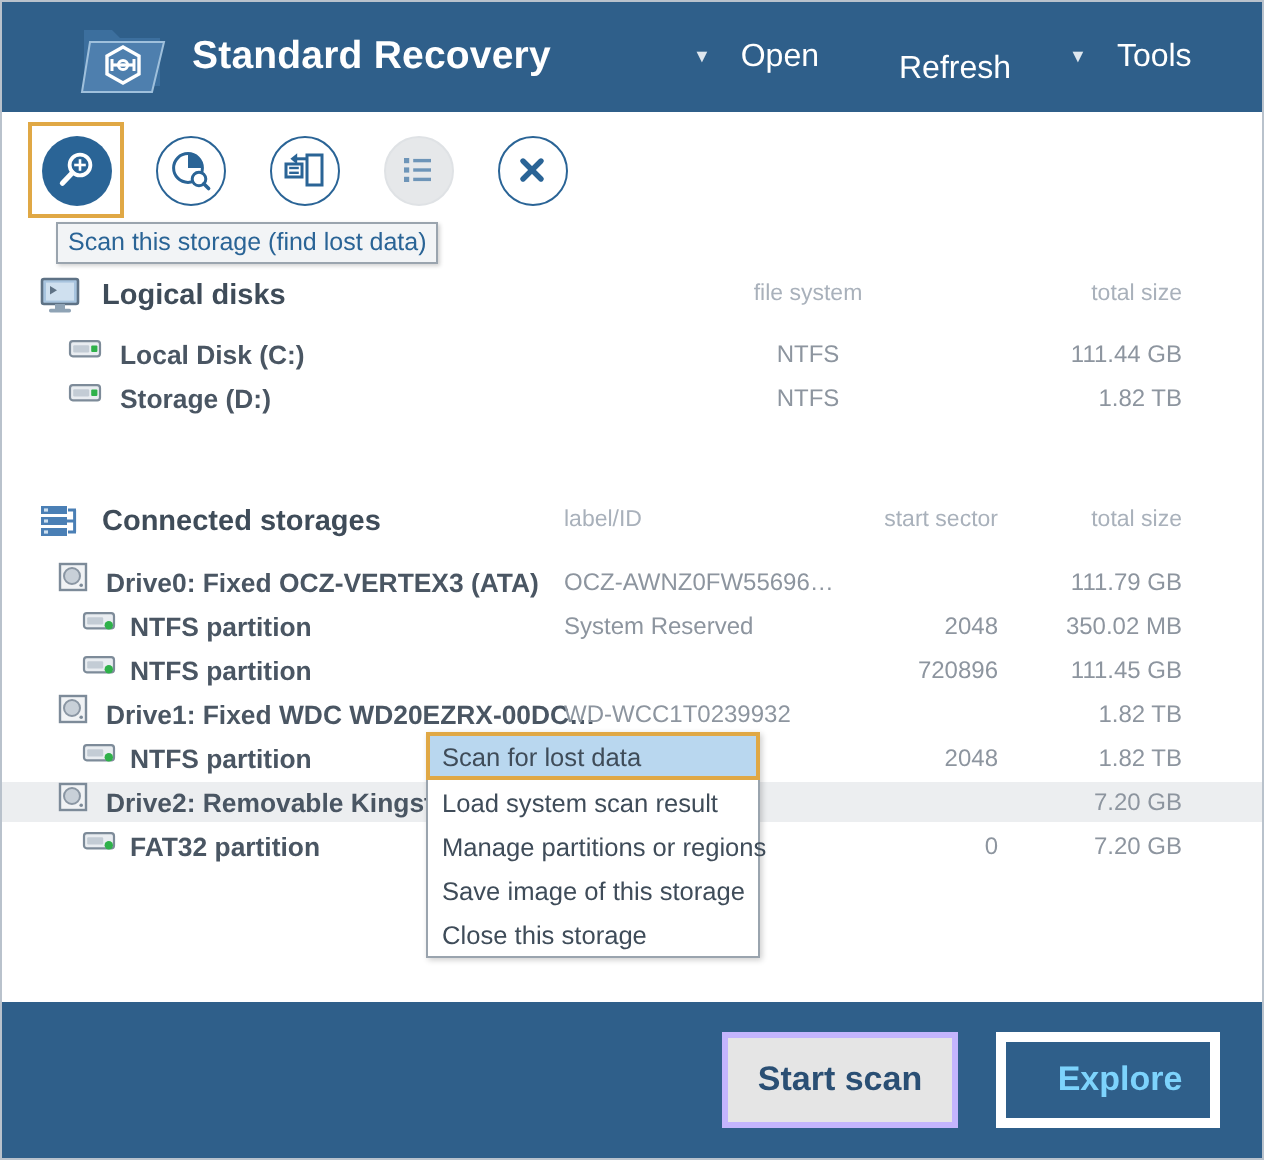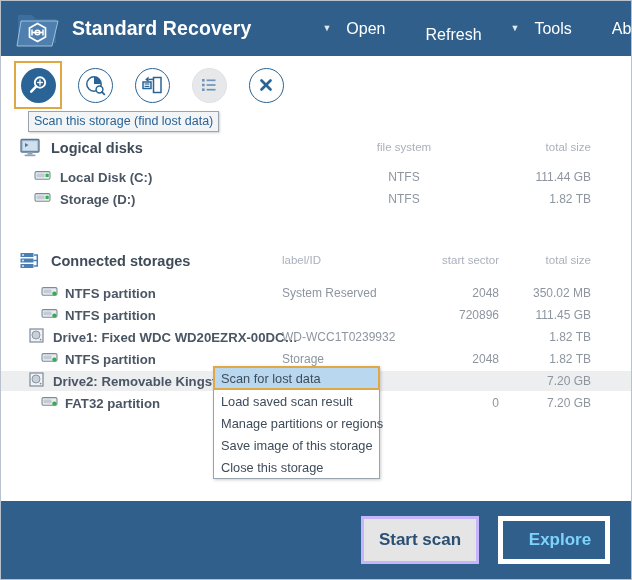--- a/index.html
+++ b/index.html
@@ -15,21 +15,21 @@
     background: #ffffff;
     border: 1px solid #b9c2cc;
     overflow: hidden;
   }
 
   
   #header {
     position: absolute; left: 0; top: 0;
     width: 632px; height: 55px;
     background: #2f5f8a;
-    display: flex; align-items: center;
+    display: flex; align-items: center; padding-left: 24px;
   }
   #logo {
     width: 46px; height: 44px;
     margin-left: 14px;
     position: relative;
     flex: 0 0 auto;
   }
   #app-title {
     color: #ffffff;
     font-size: 19.5px;
@@ -383,20 +383,33 @@
         </svg>
       </div>
       <div class="section-title">Connected storages</div>
       <div class="col-head h-label">label/ID</div>
       <div class="col-head h-start">start sector</div>
       <div class="col-head h-ts2">total size</div>
     </div>
 
     <div style="height:7px;"></div>
 
+    <div class="row">
+      <div class="row-icon" style="margin-left:28px;">
+        <svg width="15" height="15" viewBox="0 0 15 15">
+          <rect x="1" y="1" width="13" height="13" fill="#f1f3f5" stroke="#7d8b99" stroke-width="1.2"></rect>
+          <circle cx="7" cy="7" r="4" fill="#c8d0d8" stroke="#8a96a3" stroke-width="1"></circle>
+          <circle cx="11.6" cy="11.6" r=".9" fill="#7d8b99"></circle>
+        </svg>
+      </div>
+      <div class="row-label" style="margin-left:9px;">Drive0: Fixed OCZ-VERTEX3 (ATA)</div>
+      <div class="cell c-label">OCZ-AWNZ0FW55696…</div>
+      <div class="cell c-start"></div>
+      <div class="cell c-ts2">111.79 GB</div>
+    </div>
 
     <div class="row" style="margin-top:2px;">
       <div class="row-icon" style="margin-left:40px;">
         <svg width="17" height="13" viewBox="0 0 17 13">
           <rect x="1" y="2.6" width="15" height="7.6" rx="1.4" fill="#e9edf1" stroke="#7d8b99" stroke-width="1.1"></rect>
           <rect x="2.6" y="4.6" width="8" height="3.6" rx=".6" fill="#c3ccd5"></rect>
           <circle cx="13.4" cy="8.6" r="2.1" fill="#2fb14a"></circle>
         </svg>
       </div>
       <div class="row-label" style="margin-left:7px;">NTFS partition</div>
@@ -472,21 +485,21 @@
       <div class="row-label" style="margin-left:7px;">FAT32 partition</div>
       <div class="cell c-label"></div>
       <div class="cell c-start">0</div>
       <div class="cell c-ts2">7.20 GB</div>
     </div>
 
   </div>
 
   <div id="ctxmenu">
     <div class="ctx-item hl">Scan for lost data</div>
-    <div class="ctx-item">Load saved scan result</div>
+    <div class="ctx-item">Load system scan result</div>
     <div class="ctx-item">Manage partitions or regions</div>
     <div class="ctx-item">Save image of this storage</div>
     <div class="ctx-item">Close this storage</div>
   </div>
 
   <div id="footer">
     <div class="btn" id="btn-start">Start scan</div>
     <div class="btn" id="btn-explore">Explore</div>
   </div>
 

